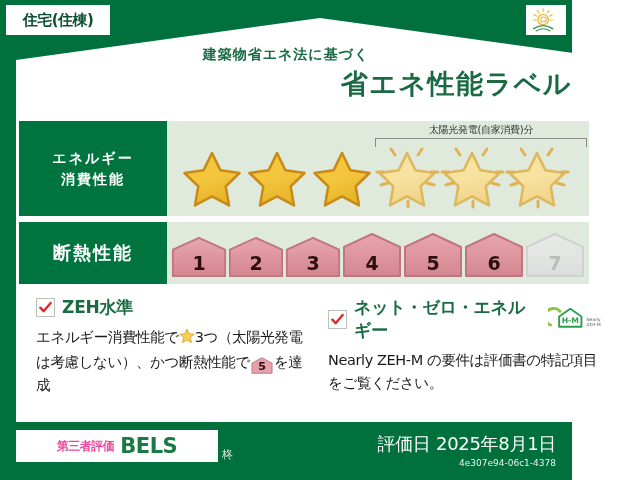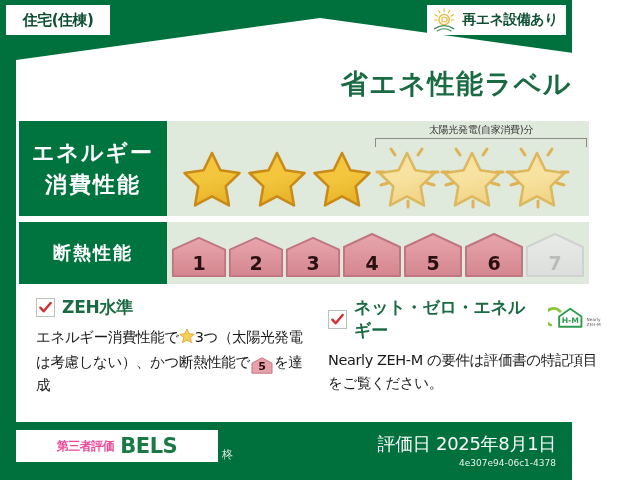--- a/index.html
+++ b/index.html
@@ -79,21 +79,21 @@
   .perf-head {
     background: #00743f;
     color: #ffffff;
     font-weight: bold;
     display: flex; flex-direction: column;
     align-items: center; justify-content: center;
     flex: 0 0 auto;
     letter-spacing: 2px;
   }
   .perf-row.energy .perf-head {
-    width: 148px; height: 95px; font-size: 22px; line-height: 1.45;
+    width: 148px; height: 95px; font-size: 14px; line-height: 1.45;
   }
   .perf-row.insul .perf-head {
     width: 148px; height: 62px; font-size: 18px;
   }
 
   .perf-body { position: relative; flex: 1 1 auto; height: 100%; }
 
   
   .stars-wrap {
     position: absolute;
@@ -232,23 +232,23 @@
           <line x1="25.5" y1="9" x2="22.8" y2="10.5"></line>
           <line x1="4" y1="15" x2="7" y2="15"></line>
           <line x1="26" y1="15" x2="23" y2="15"></line>
         </g>
         <circle cx="15" cy="14.5" r="6" fill="none" stroke="#e8b93c" stroke-width="1.6"></circle>
         <path d="M12.6 11.8 h3.4 a2.6 2.6 0 0 1 0 5.2 h-3.4 z" fill="none" stroke="#e8b93c" stroke-width="1.3"></path>
         <path d="M4 25 Q15 18 26 25" fill="none" stroke="#3f8f5c" stroke-width="1.6" stroke-linecap="round"></path>
         <path d="M7 27.6 Q15 22.6 23 27.6" fill="none" stroke="#3f8f5c" stroke-width="1.3" stroke-linecap="round"></path>
       </svg>
     </span>
-    <span class="chip-label">再エネ設備あり</span>
-  </div>
-
+  </div>
+
+  <div class="title-sub">建築物省エネ法に基づく</div>
   <div class="title-main">省エネ性能ラベル</div>
 
   <div class="perf-row energy">
     <div class="perf-head">
       <span>エネルギー</span>
       <span>消費性能</span>
     </div>
     <div class="perf-body">
 
       <div class="solar-annot">

